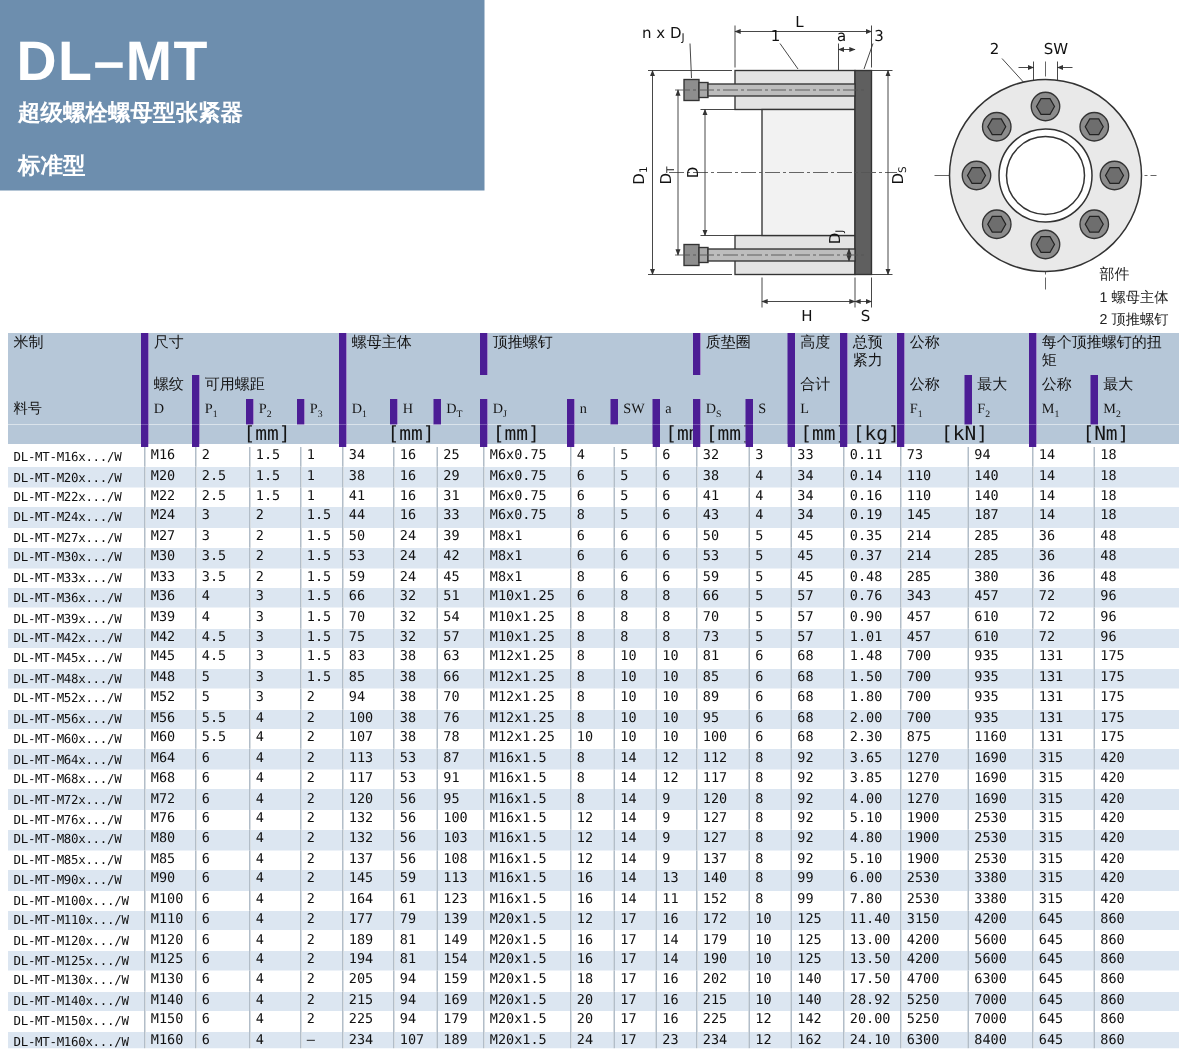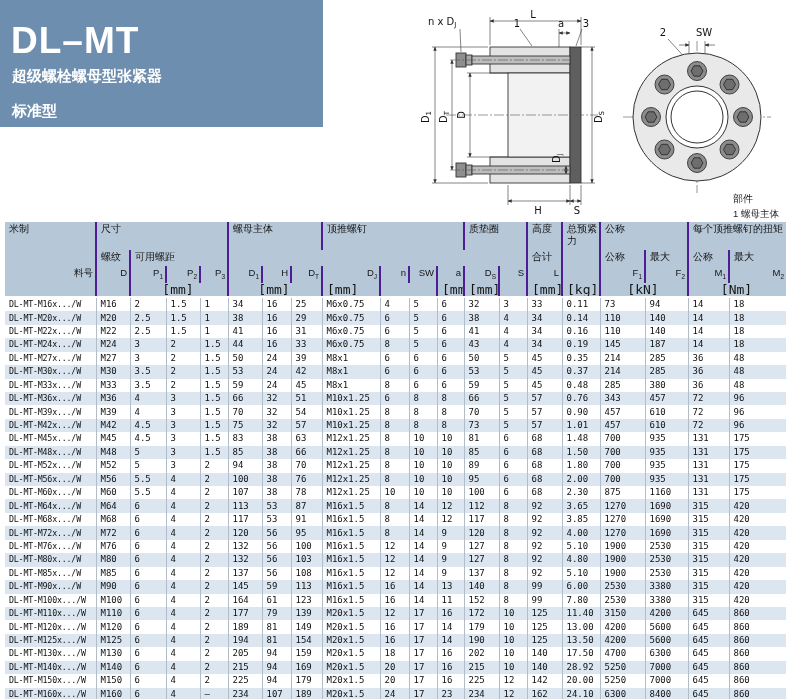--- a/index.html
+++ b/index.html
@@ -12,32 +12,32 @@
   .banner .sub1{margin:8px 12px 0 12px;font-size:15px;font-weight:bold;line-height:19px;}
   .banner .sub2{margin:16px 0 0 12px;font-size:15px;font-weight:bold;line-height:19px;}
 
   
   .drawing{position:absolute;left:420px;top:5px;}
   .drawing text{font-family:"DejaVu Sans",sans-serif;font-size:10px;fill:#111;stroke:none;}
   .drawing .rl{font-size:10px;}
   .drawing tspan.sb{font-size:7px;}
 
   
-  .parts{position:absolute;left:733px;top:191px;font-size:9.5px;line-height:15px;color:#222;white-space:nowrap;}
+  .parts{position:absolute;left:733px;top:176px;font-size:9.5px;line-height:15px;color:#222;white-space:nowrap;}
   .parts .parts-title{font-size:10px;}
 
   
   .dtable{position:absolute;left:5px;top:222px;width:781px;border-collapse:collapse;table-layout:fixed;}
   .dtable thead th{background:#b6c7d8;font-weight:normal;text-align:left;vertical-align:top;
       padding:1px 2px 0 4px;font-size:10px;line-height:12px;color:#151515;
-      border-left:2px solid #4c1d95;overflow:hidden;white-space:normal;}
+      border-left:5px solid #4c1d95;overflow:hidden;white-space:normal;}
   .dtable thead th.nb{border-left:none;}
   .dtable tr.r1 th{height:27px;}
   .dtable tr.r2 th{height:15px;}
-  .dtable tr.r3 th{height:15px;font-family:Liberation Sans, sans-serif;font-size:9.5px;text-align:right;}
+  .dtable tr.r3 th{height:15px;font-family:Liberation Serif, serif;font-size:9.5px;}
   .dtable tr.r4 th{height:12px;font-family:"DejaVu Sans Mono",monospace;font-size:13px;border-bottom:2px solid #ffffff;}
   .dtable th.ctr{text-align:center;padding-left:0;}
   .dtable sub{font-size:6.5px;}
   .dtable tbody td{border-left:1px solid #b2bdc8;font-family:"DejaVu Sans Mono",monospace;
       font-size:9px;padding:0 0 0 4px;height:13.45px;line-height:13px;
       white-space:nowrap;overflow:hidden;color:#101010;}
   .dtable tbody td:first-child{border-left:none;font-size:8.3px;letter-spacing:-0.2px;}
   .dtable tbody tr:nth-child(even){background:#dce6f1;}
 </style>
 </head>

